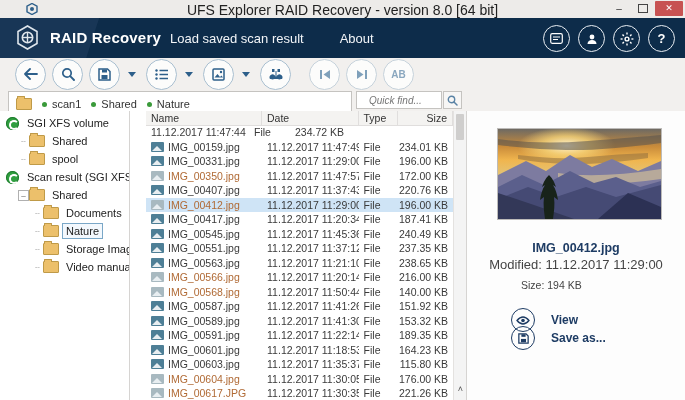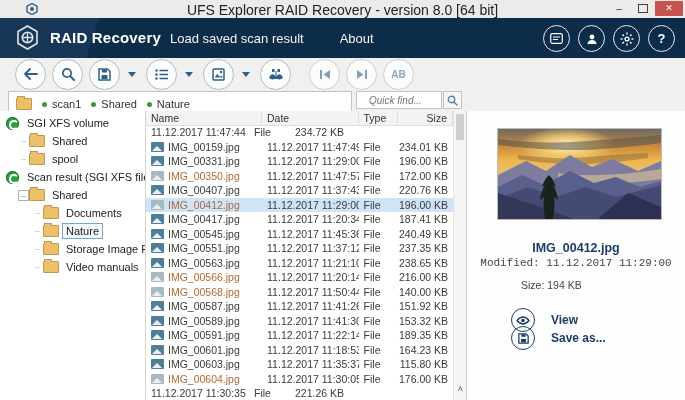--- a/index.html
+++ b/index.html
@@ -40,21 +40,21 @@
   
   .pathrow{position:absolute;left:0;top:90px;width:685px;height:21px;background:#f2f0ee;border-bottom:1px solid #dddad7;}
   .crumbbox{position:absolute;left:8px;top:1px;width:344px;height:26px;background:#fff;border:1px solid #c5c3c0;display:flex;align-items:center;padding-left:5px;box-sizing:border-box;gap:10px;}
   .crumb{display:flex;align-items:center;gap:5px;font-size:11px;color:#333;}
   .gdot{width:5px;height:5px;border-radius:50%;background:#3a9a3a;display:inline-block;}
   .qfind{position:absolute;left:356px;top:1px;width:86px;height:18px;background:#fff;border:1px solid #c5c3c0;box-sizing:border-box;font-family:"Liberation Sans", sans-serif;font-size:10px;font-style:italic;color:#999;padding:0 12px;outline:none;}
   .qbtn{position:absolute;left:443px;top:1px;width:19px;height:18px;background:#f7f6f5;border:1px solid #c5c3c0;box-sizing:border-box;display:flex;align-items:center;justify-content:center;}
   
   .content{position:absolute;left:0;top:111px;width:685px;height:289px;background:#fff;}
   
-  .tree{position:absolute;left:0;top:0;width:146px;height:289px;background:#fff;border-right:1px solid #d6d4d2;box-sizing:border-box;overflow:hidden;padding-top:3px;}
+  .tree{position:absolute;left:0;top:0;width:130px;height:289px;background:#fff;border-right:1px solid #d6d4d2;box-sizing:border-box;overflow:hidden;padding-top:3px;}
   .titem{height:18px;display:flex;align-items:center;font-size:11px;color:#222;white-space:nowrap;}
   .texp{width:11px;flex:0 0 auto;display:flex;align-items:center;justify-content:center;color:#9a9a9a;font-size:8px;}
   .expbox{width:9px;height:9px;border:1px solid #b0b0b0;background:#fff;display:flex;align-items:center;justify-content:center;font-size:8px;line-height:7px;color:#555;}
   .ticon{width:16px;flex:0 0 auto;display:flex;align-items:center;justify-content:center;margin-right:3px;}
   .tlabel{padding:1px 3px;border:1px solid transparent;}
   .titem.sel .tlabel{border:1px solid #7aa7c7;background:#f3f8fd;}
   .volico{width:13px;height:13px;border-radius:50%;background:#2f9e3f;position:relative;box-shadow:inset 0 0 0 1px #1e7a2d;}
   .volico:after{content:"";position:absolute;left:3px;top:3px;width:6px;height:6px;border:2px solid #fff;border-right-color:transparent;border-radius:50%;}
   .folder{width:14px;height:10px;background:#ecc06b;border:1px solid #bf9a48;border-radius:1px;position:relative;}
   .folder:before{content:"";position:absolute;left:0;top:-3px;width:6px;height:2px;background:#ecc06b;border:1px solid #bf9a48;border-bottom:none;border-radius:1px 1px 0 0;}
@@ -75,21 +75,21 @@
   .fico.del{background:#a8b9c0;}
   .nm.del{color:#b06a35;}
   .vscroll{position:absolute;right:0;top:0;bottom:0;width:13px;background:#f4f4f4;border-left:1px solid #e4e2e0;box-sizing:border-box;}
   .vthumb{position:absolute;left:2px;top:3px;width:8px;height:26px;background:#cfcecd;border-radius:1px;}
   .vchev{position:absolute;left:0;bottom:6px;width:13px;text-align:center;font-size:9px;color:#555;}
   
   .preview{position:absolute;left:466px;top:0;width:219px;height:289px;background:#fdfdfd;border-left:1px solid #d6d4d2;box-sizing:border-box;}
   .pimg{position:absolute;left:30px;top:17px;width:163px;height:90px;border:1px solid #bdbbb9;background:#888;}
   .pimg svg{display:block;}
   .pname{position:absolute;left:0;right:0;top:130px;text-align:center;font-size:12.5px;font-weight:bold;color:#1e3c64;}
-  .pmod{position:absolute;left:0;right:0;top:146px;text-align:center;font-size:11px;color:#444;font-family:Liberation Mono, monospace;}
+  .pmod{position:absolute;left:0;right:0;top:146px;text-align:center;font-size:13px;color:#444;}
   .psize{position:absolute;left:54px;top:168px;font-size:10.5px;color:#444;}
   .paction{position:absolute;left:44px;display:flex;align-items:center;gap:16px;}
   .paction .aico{width:22px;height:22px;border:1.5px solid #1e3c64;border-radius:50%;display:flex;align-items:center;justify-content:center;}
   .paction .albl{font-size:12px;font-weight:bold;color:#1e3c64;}
   .act-view{top:197px;}
   .act-save{top:215px;}
 </style>
 </head>
 <body>
 
@@ -477,20 +477,24 @@
         <div class="frow">
           <span class="cell c-name">
             <span class="fico del"></span>
             <span class="nm del">IMG_00604.jpg</span>
           </span>
           <span class="cell c-date">11.12.2017 11:30:05</span>
           <span class="cell c-type">File</span>
           <span class="cell c-size">176.00 KB</span>
         </div>
         <div class="frow">
+          <span class="cell c-name">
+            <span class="fico del"></span>
+            <span class="nm del">IMG_00617.JPG</span>
+          </span>
           <span class="cell c-date">11.12.2017 11:30:35</span>
           <span class="cell c-type">File</span>
           <span class="cell c-size">221.26 KB</span>
         </div>
       </div>
     <div class="vscroll">
       <div class="vthumb"></div>
       <div class="vchev">˄</div>
     </div>
   </div>

